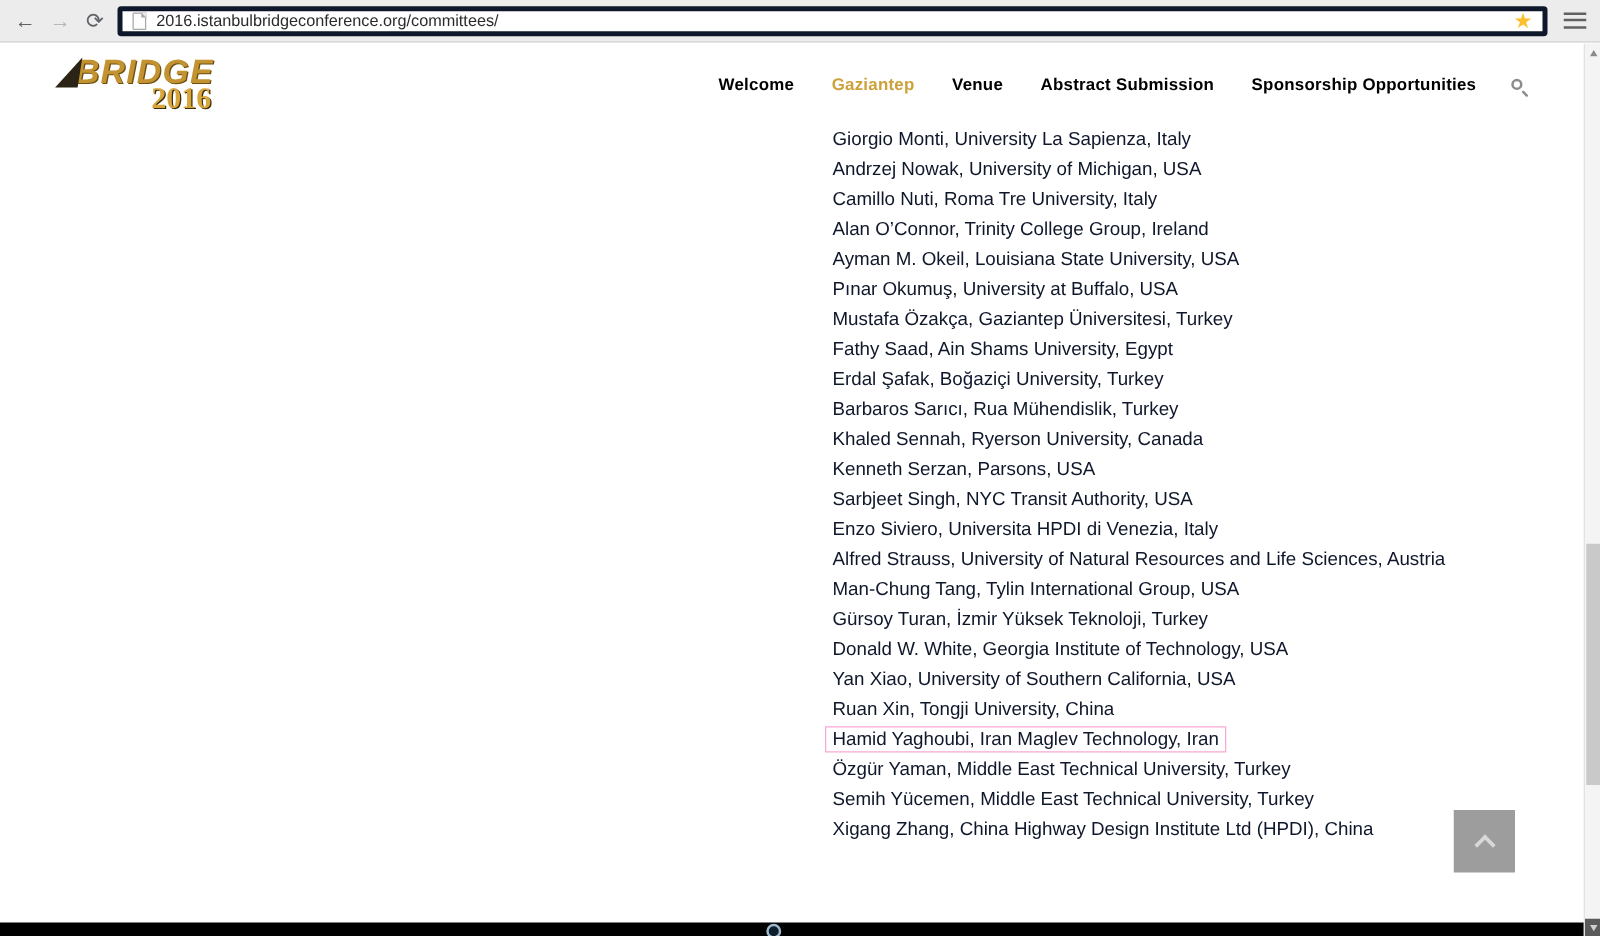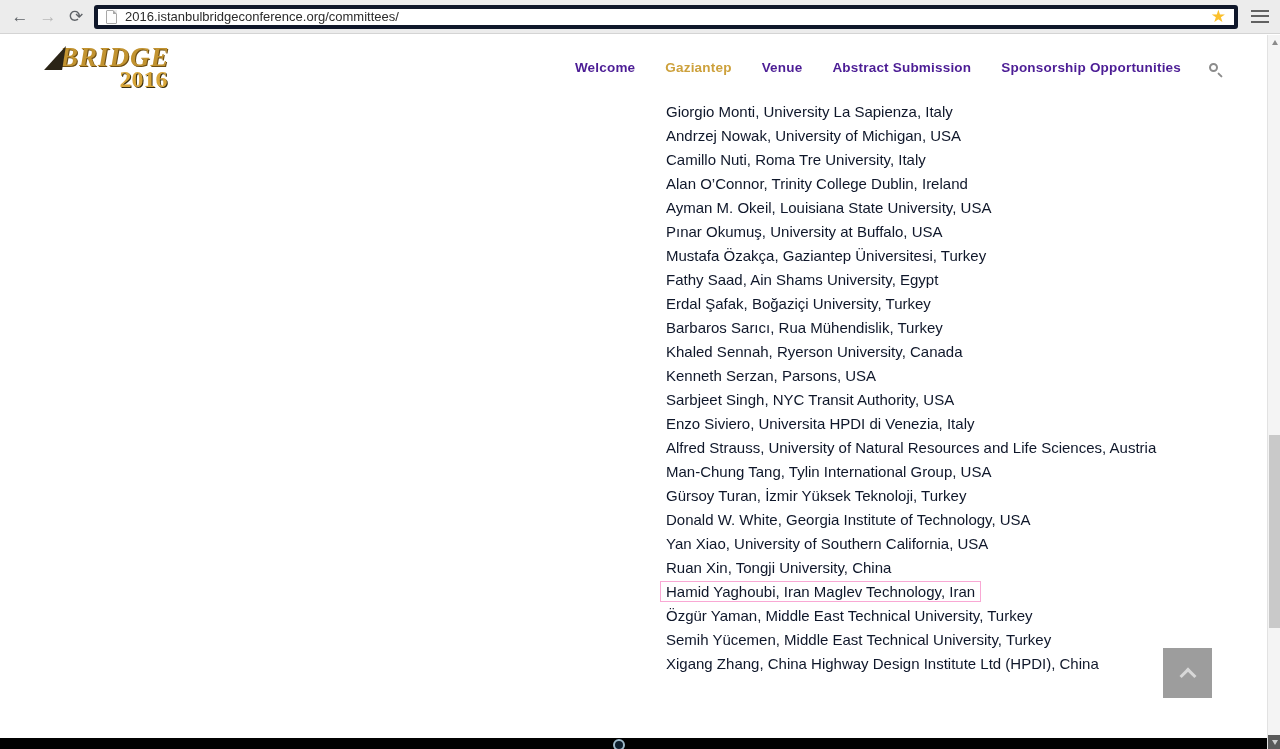--- a/index.html
+++ b/index.html
@@ -39,36 +39,36 @@
   .menu-icon::before { top: 3px; }
   .menu-icon::after { top: 8.5px; }
 
   
   .site-header {
     height: 66px; display: flex; align-items: center; padding: 0 60px 0 48px;
     background: #ffffff;
   }
   .logo { display: inline-block; position: relative; cursor: pointer; line-height: 1; }
   .logo-word {
-    font-family: Liberation Serif, serif; font-style: italic; font-weight: bold;
+    font-family: Liberation Sans, sans-serif; font-style: italic; font-weight: bold;
     font-size: 27px; color: #c29330; text-shadow: 1px 1px 0 #6e4e12; letter-spacing: 1px;
   }
   .logo-mark {
     display: inline-block; width: 0; height: 0; margin-right: -6px;
     border-left: 14px solid transparent; border-right: 4px solid transparent;
     border-bottom: 24px solid #2b2416; transform: skewX(-18deg); vertical-align: -4px;
   }
   .logo-year {
     font-family: "Liberation Serif", serif; font-weight: bold; font-size: 24px;
     color: #d8a63a; text-shadow: 1px 1px 0 #3a2d0c; text-align: right; margin-top: -4px;
     padding-right: 2px;
   }
   .main-nav { margin-left: auto; display: flex; align-items: center; }
   .nav-link {
-    color: #4c1d95; text-decoration: none; font-size: 13.5px; font-weight: bold;
+    color: #000000; text-decoration: none; font-size: 13.5px; font-weight: bold;
     margin-left: 30px; white-space: nowrap; letter-spacing: 0.2px;
   }
   .nav-link.active { color: #cda13c; }
   .search-btn { margin-left: 26px; background: none; border: none; cursor: pointer; padding: 2px; }
   .magnifier { display: inline-block; width: 9px; height: 9px; border: 2px solid #8c8c8c; border-radius: 50%; position: relative; }
   .magnifier::after {
     content: ""; position: absolute; width: 2px; height: 6px; background: #8c8c8c;
     transform: rotate(-45deg); left: 8px; top: 7px; border-radius: 1px;
   }
 
@@ -151,21 +151,21 @@
       <span class="magnifier"></span>
     </button>
   </nav>
 </div>
 
 <div class="content">
   <div id="committee-list">
       <div class="member"><span>Giorgio Monti, University La Sapienza, Italy</span></div>
       <div class="member"><span>Andrzej Nowak, University of Michigan, USA</span></div>
       <div class="member"><span>Camillo Nuti, Roma Tre University, Italy</span></div>
-      <div class="member"><span>Alan O’Connor, Trinity College Dublin, Ireland</span></div>
+      <div class="member"><span>Alan O’Connor, Trinity College Group, Ireland</span></div>
       <div class="member"><span>Ayman M. Okeil, Louisiana State University, USA</span></div>
       <div class="member"><span>Pınar Okumuş, University at Buffalo, USA</span></div>
       <div class="member"><span>Mustafa Özakça, Gaziantep Üniversitesi, Turkey</span></div>
       <div class="member"><span>Fathy Saad, Ain Shams University, Egypt</span></div>
       <div class="member"><span>Erdal Şafak, Boğaziçi University, Turkey</span></div>
       <div class="member"><span>Barbaros Sarıcı, Rua Mühendislik, Turkey</span></div>
       <div class="member"><span>Khaled Sennah, Ryerson University, Canada</span></div>
       <div class="member"><span>Kenneth Serzan, Parsons, USA</span></div>
       <div class="member"><span>Sarbjeet Singh, NYC Transit Authority, USA</span></div>
       <div class="member"><span>Enzo Siviero, Universita HPDI di Venezia, Italy</span></div>

